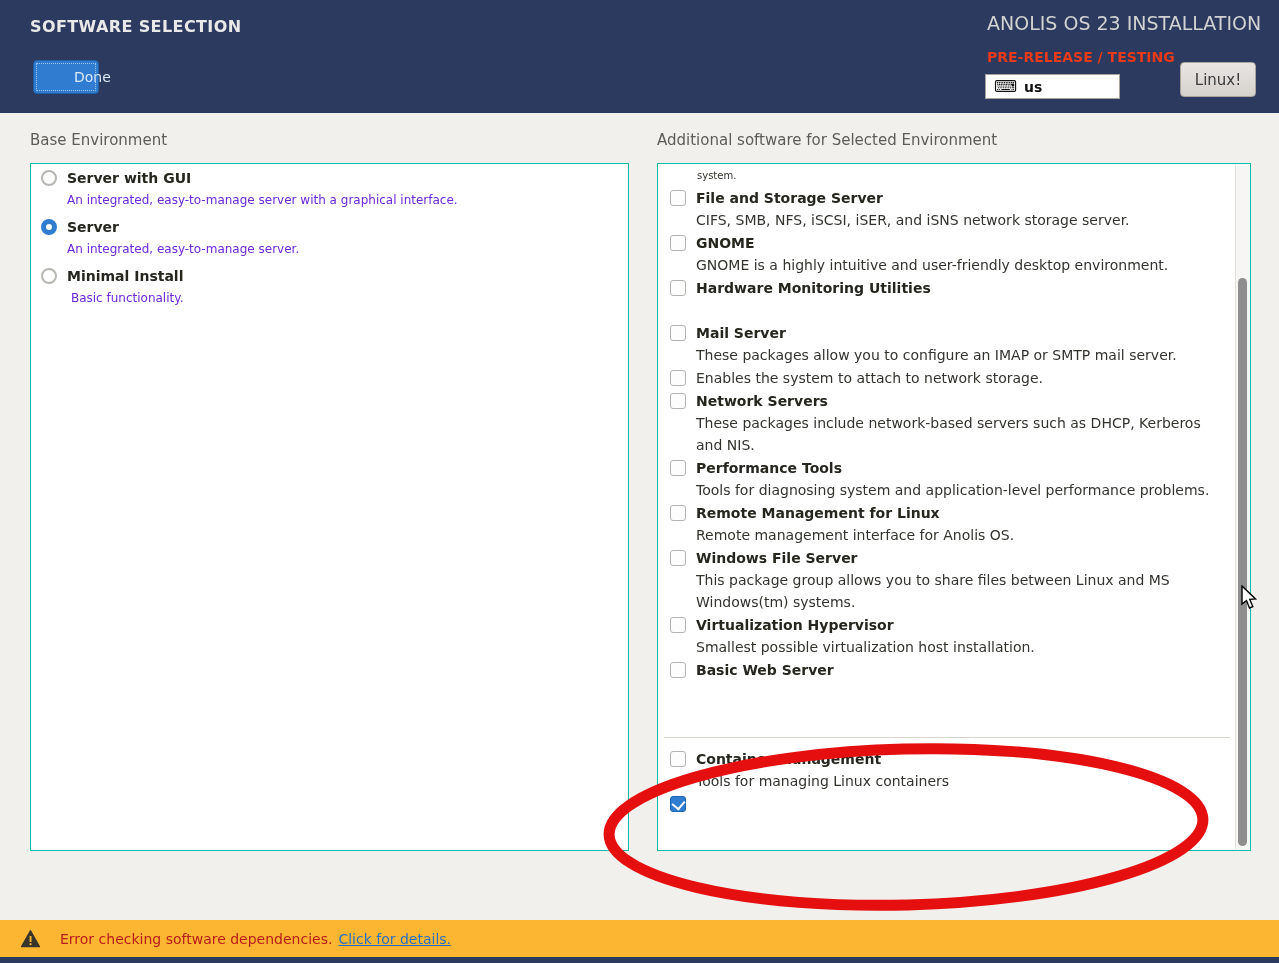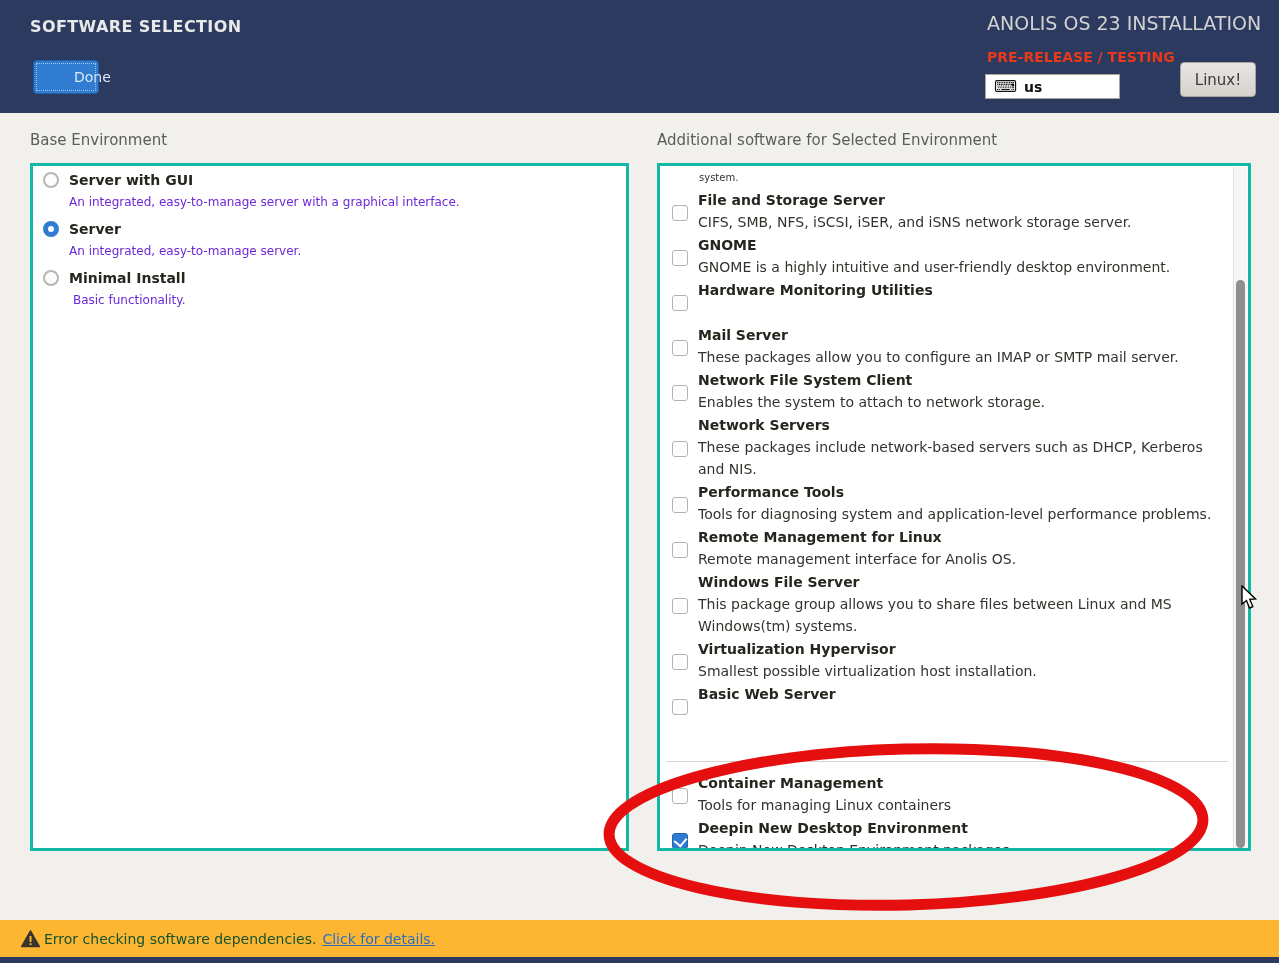--- a/index.html
+++ b/index.html
@@ -37,38 +37,38 @@
     position:absolute;left:1180px;top:62px;width:76px;height:35px;
     background:linear-gradient(#e8e6e3,#d5d2cd);border:1px solid #a9a49d;border-radius:4px;
     color:#3b3b3b;font-size:15px;font-family:inherit;cursor:pointer;
   }
   
   .col-label{position:absolute;top:131px;font-size:15px;color:#5d5d58;}
   .col-label.left{left:30px;}
   .col-label.right{left:657px;}
   
   .panel{
-    position:absolute;top:163px;background:#fff;border:3px solid #14b8a6;
+    position:absolute;top:163px;background:#fff;border:1px solid #14b8a6;
     box-sizing:border-box;overflow:hidden;
   }
   .panel.left{left:30px;width:599px;height:688px;}
   .panel.right{left:657px;width:594px;height:688px;}
   
   .opt-row{display:flex;align-items:flex-start;padding:3px 8px 2px 8px;}
   .radio{
     width:16px;height:16px;border-radius:50%;box-sizing:border-box;
     border:2px solid #b8b6b2;background:#fdfdfd;margin:3px 10px 0 2px;flex:0 0 16px;
   }
   .radio.sel{border:5px solid var(--accent-blue,#2f7cd1);background:#fff;}
   .opt-title{font-size:14px;font-weight:700;color:#26261f;line-height:22px;}
   .opt-desc{font-size:12px;color:#6d28d9;line-height:22px;text-align:right;}
   
   .sw-list{padding:1px 20px 0 6px;}
   .clipped-line{font-size:10px;color:#33332e;line-height:21px;padding-left:33px;}
-  .sw-row{display:flex;align-items:center;margin-top:1px;}
+  .sw-row{display:flex;align-items:flex-start;margin-top:1px;}
   .cbx{
     width:16px;height:16px;border:1px solid #b5b3af;border-radius:3px;background:#fdfdfd;
     box-sizing:border-box;margin:3px 10px 0 6px;flex:0 0 16px;position:relative;
   }
   .cbx.on{background:var(--accent-blue,#2f7cd1);border-color:#1e66b2;}
   .cbx.on::after{
     content:"";position:absolute;left:3px;top:1px;width:7px;height:9px;
     border:solid #fff;border-width:0 2px 2px 0;transform:rotate(40deg);
   }
   .sw-title{font-size:14px;font-weight:700;color:#26261f;line-height:22px;}
@@ -82,21 +82,21 @@
   .scroll-thumb{
     position:absolute;left:2px;top:113px;width:9px;height:568px;background:#8e8e8e;
     border-radius:5px;
   }
   
   .warn-bar{
     position:absolute;left:0;top:920px;width:1279px;height:37px;
     background:var(--warning-orange,#fdb632);display:flex;align-items:center;
   }
   .warn-icon{margin-left:21px;display:block;}
-  .warn-text{font-size:14px;color:#14532d;margin-left:4px;}
+  .warn-text{font-size:14px;color:#b91c1c;margin-left:20px;}
   .warn-link{font-size:14px;color:#2a70c2;text-decoration:underline;margin-left:6px;cursor:pointer;}
   .footer-strip{position:absolute;left:0;top:957px;width:1279px;height:6px;background:var(--header-bg,#2b3a5e);}
   
   .annot,.cursor{position:absolute;pointer-events:none;}
   .annot{left:0;top:0;}
   .cursor{left:1238px;top:585px;}
 </style>
 </head>
 <body style="--header-bg: #2b3a5e; --content-bg: #f1f0ed; --accent-blue: #2f7cd1; --prerelease-red: #e8391b; --warning-orange: #fdb632;">
 
@@ -170,21 +170,20 @@
       <div class="sw-row">
         <span class="cbx"></span>
         <div>
           <div class="sw-title">Mail Server</div>
           <div class="sw-desc">These packages allow you to configure an IMAP or SMTP mail server.</div>
         </div>
       </div>
       <div class="sw-row">
         <span class="cbx"></span>
         <div>
-          <div class="sw-title">Network File System Client</div>
           <div class="sw-desc">Enables the system to attach to network storage.</div>
         </div>
       </div>
       <div class="sw-row">
         <span class="cbx"></span>
         <div>
           <div class="sw-title">Network Servers</div>
           <div class="sw-desc">These packages include network-based servers such as DHCP, Kerberos and NIS.</div>
         </div>
       </div>
@@ -226,24 +225,20 @@
       <hr class="sw-sep">
       <div class="sw-row">
         <span class="cbx"></span>
         <div>
           <div class="sw-title">Container Management</div>
           <div class="sw-desc">Tools for managing Linux containers</div>
         </div>
       </div>
       <div class="sw-row">
         <span class="cbx on"></span>
-        <div>
-          <div class="sw-title">Deepin New Desktop Environment</div>
-          <div class="sw-desc">Deepin New Desktop Environment packages.</div>
-        </div>
       </div>
     </div>
   <div class="scroll-track">
     <div class="scroll-thumb"></div>
   </div>
 </div>
 
 <svg class="annot" width="1279" height="963" viewBox="0 0 1279 963">
   <ellipse id="annot-ellipse" cx="906" cy="827" rx="297" ry="78" fill="none" stroke="#e50f0f" stroke-width="11" transform="rotate(-1.5 906 827)"></ellipse>
 </svg>

